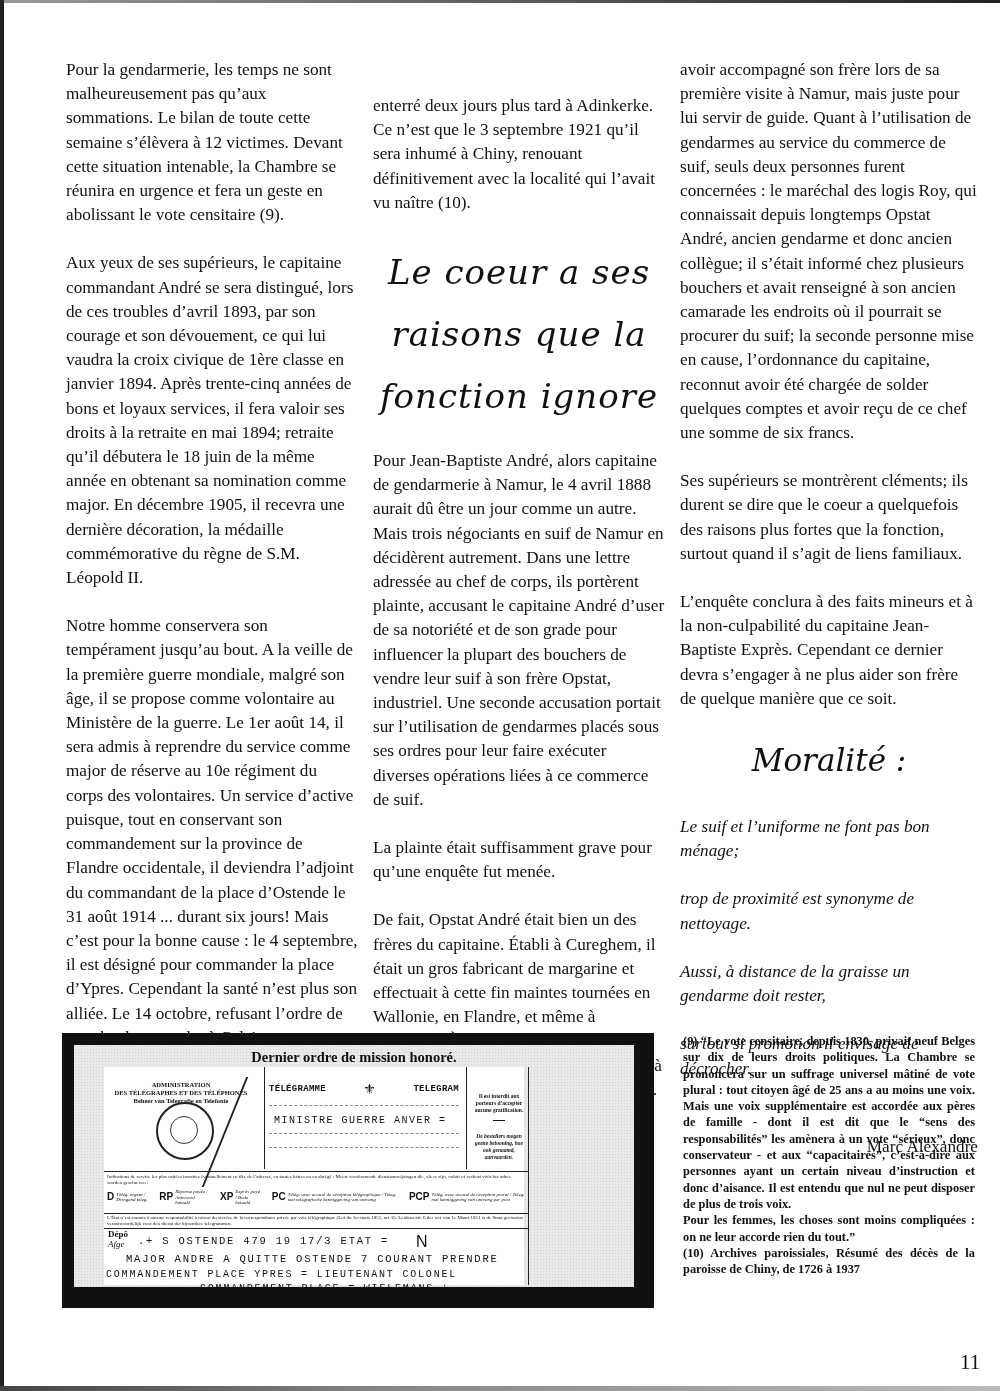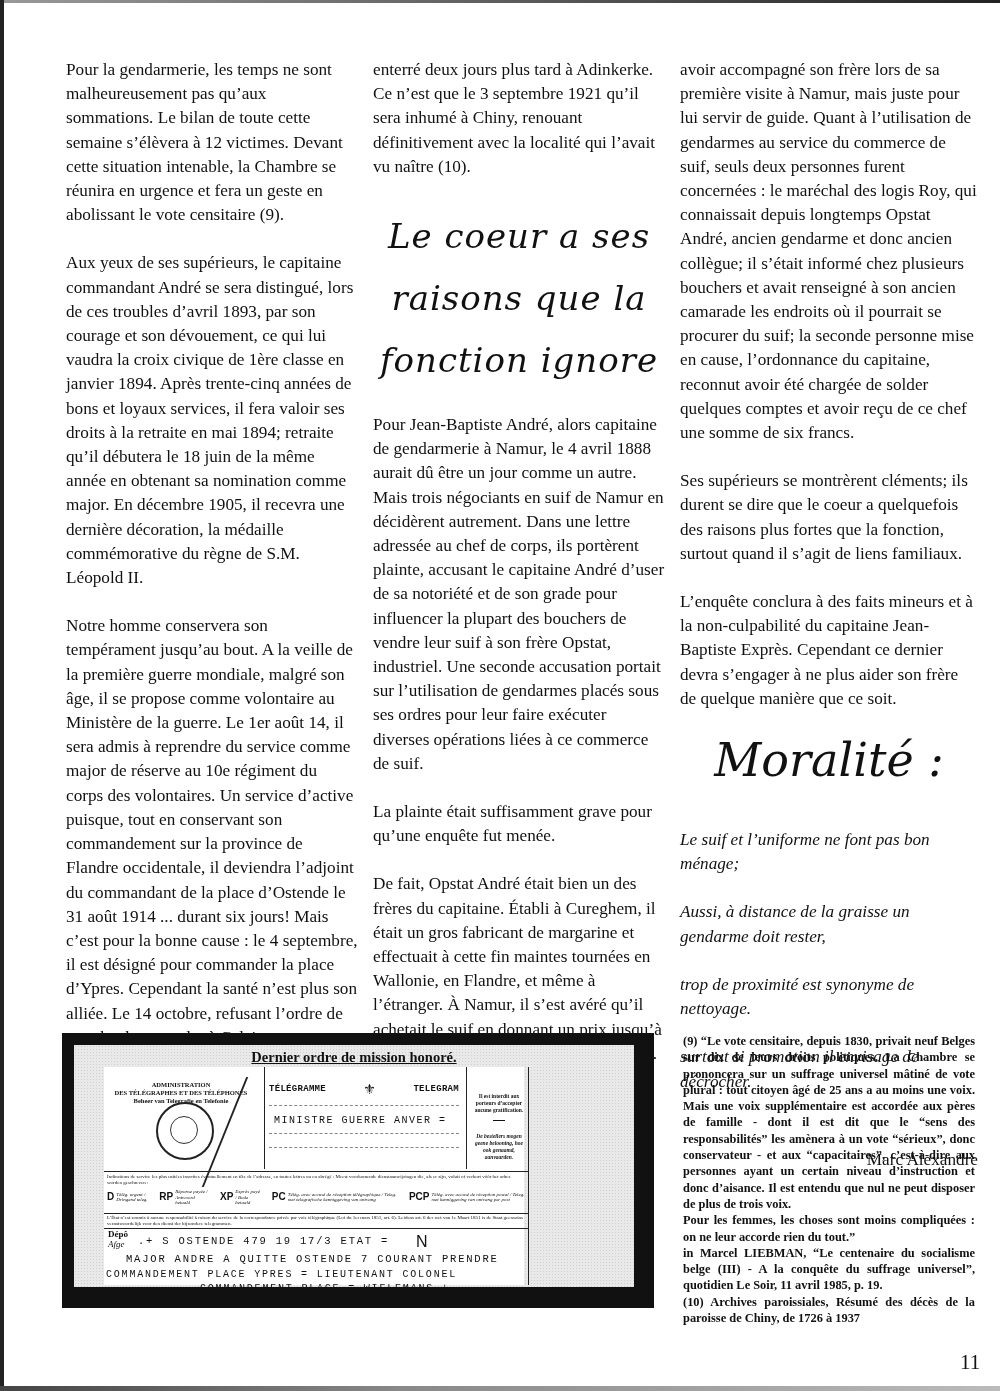--- a/index.html
+++ b/index.html
@@ -9,46 +9,46 @@
     font-family: "Liberation Serif", "DejaVu Serif", serif;
   }
   .edge-left { position: absolute; left: 0; top: 0; width: 4px; height: 1391px; background: #222; }
   .edge-top { position: absolute; left: 0; top: 0; width: 1000px; height: 3px; background: linear-gradient(to right, #999, #222); }
   .edge-bottom { position: absolute; left: 0; bottom: 0; width: 1000px; height: 5px; background: linear-gradient(to right, #444, #888 40%, #bbb); }
   .col {
     position: absolute; top: 58px; font-size: 17.2px; line-height: 24.2px;
   }
   .col p { margin: 0 0 24px 0; }
   #col1 { left: 66px; width: 292px; }
-  #col2 { left: 373px; width: 292px; }
+  #col2 { left: 373px; width: 292px; margin-top: 36px; }
   #col3 { left: 680px; width: 298px; }
   .script {
     font-family: "DejaVu Serif", serif; font-style: italic;
     font-size: 34px; line-height: 62px; text-align: center; margin: 26px 0 22px 0;
     letter-spacing: 1px;
   }
   .script span { display: block; }
-  .moralite { font-size: 46px; text-align: center; margin: 20px 0 43px 0; line-height: 50px; font-family: "DejaVu Serif", serif; font-style: italic; }
+  .moralite { font-size: 31px; text-align: center; margin: 20px 0 30px 0; line-height: 50px; font-family: "DejaVu Serif", serif; font-style: italic; }
   .moral p { font-style: italic; margin: 0 0 24px 0; }
   .signature { text-align: right; margin-top: 54px; }
 
   
   .figure {
     position: absolute; left: 62px; top: 1033px; width: 592px; height: 275px;
     background: #111;
   }
   .fig-inner {
     position: absolute; left: 12px; top: 12px; width: 560px; height: 242px;
     background: #e9e9e9;
     background-image: radial-gradient(#cfcfcf 0.6px, transparent 0.8px);
     background-size: 3px 3px;
   }
   .fig-title {
     position: absolute; left: 0; width: 100%; top: 4px; text-align: center;
-    font-weight: bold; font-size: 14.5px; font-family: "Liberation Serif", serif; text-decoration: underline;
+    font-weight: bold; font-size: 14.5px; font-family: "Liberation Serif", serif;
   }
   .tg {
     position: absolute; left: 30px; top: 22px; width: 420px; height: 218px; background: #fff;
     font-family: "Liberation Mono", "DejaVu Sans Mono", monospace; color: #111;
   }
   .tg-left { position: absolute; left: 0; top: 0; width: 150px; height: 98px; }
   .admin { position: absolute; left: 2px; top: 14px; width: 150px; text-align: center; font-family: "Liberation Serif", serif; font-size: 6.5px; line-height: 8px; font-weight: bold; }
   .stamp { position: absolute; left: 52px; top: 35px; width: 54px; height: 54px; border: 2px solid #222; border-radius: 50%; }
   .stamp::after { content: ""; position: absolute; left: 12px; top: 12px; width: 26px; height: 26px; border: 1px solid #333; border-radius: 50%; }
   .sign-stroke { position: absolute; left: 40px; top: 10px; width: 80px; height: 110px; border-right: 2px solid #222; transform: skewX(-22deg); }
@@ -106,22 +106,22 @@
   <p>De fait, Opstat André était bien un des frères du capitaine. Établi à Cureghem, il était un gros fabricant de margarine et effectuait à cette fin maintes tournées en Wallonie, en Flandre, et même à l’étranger. À Namur, il s’est avéré qu’il achetait le suif en donnant un prix jusqu’à 30% supérieur à celui de ses concurrents. Ce qui ne pouvait laisser indifférents ni les bouchers ni les autres négociants ! L’officier André reconnut</p>
 </div>
 
 <div class="col" id="col3">
   <p>avoir accompagné son frère lors de sa première visite à Namur, mais juste pour lui servir de guide. Quant à l’utilisation de gendarmes au service du commerce de suif, seuls deux personnes furent concernées : le maréchal des logis Roy, qui connaissait depuis longtemps Opstat André, ancien gendarme et donc ancien collègue; il s’était informé chez plusieurs bouchers et avait renseigné à son ancien camarade les endroits où il pourrait se procurer du suif; la seconde personne mise en cause, l’ordonnance du capitaine, reconnut avoir été chargée de solder quelques comptes et avoir reçu de ce chef une somme de six francs.</p>
   <p>Ses supérieurs se montrèrent cléments; ils durent se dire que le coeur a quelquefois des raisons plus fortes que la fonction, surtout quand il s’agit de liens familiaux.</p>
   <p>L’enquête conclura à des faits mineurs et à la non-culpabilité du capitaine Jean-Baptiste Exprès. Cependant ce dernier devra s’engager à ne plus aider son frère de quelque manière que ce soit.</p>
   <div class="moralite">Moralité :</div>
   <div class="moral">
     <p>Le suif et l’uniforme ne font pas bon ménage;</p>
+    <p>trop de proximité est synonyme de nettoyage.</p>
     <p>Aussi, à distance de la graisse un gendarme doit rester,</p>
-    <p>trop de proximité est synonyme de nettoyage.</p>
     <p>surtout si promotion il envisage de décrocher.</p>
   </div>
   <div class="signature">Marc Alexandre</div>
 </div>
 
 <div class="figure">
   <div class="fig-inner">
     <div class="fig-title">Dernier ordre de mission honoré.</div>
     <div class="tg">
       <div class="tg-left">
@@ -185,17 +185,16 @@
       <div class="line" style="left:22px; top:186px;">MAJOR ANDRE A QUITTE OSTENDE 7 COURANT PRENDRE</div>
       <div class="line" style="left:2px; top:202px; font-size:10px;">COMMANDEMENT PLACE YPRES = LIEUTENANT COLONEL</div>
       <div class="line" style="left:96px; top:216px; font-size:10px;">COMMANDEMENT PLACE = WIELEMANS +</div>
     </div>
   </div>
 </div>
 
 <div id="footnotes">
   <p>(9) “Le vote censitaire, depuis 1830, privait neuf Belges sur dix de leurs droits politiques. La Chambre se prononcera sur un suffrage universel mâtiné de vote plural : tout citoyen âgé de 25 ans a au moins une voix. Mais une voix supplémentaire est accordée aux pères de famille - dont il est dit que le “sens des responsabilités” les amènera à un vote “sérieux”, donc conservateur - et aux “capacitaires”, c’est-à-dire aux personnes ayant un certain niveau d’instruction et donc d’aisance. Il est entendu que nul ne peut disposer de plus de trois voix.</p>
   <p>Pour les femmes, les choses sont moins compliquées : on ne leur accorde rien du tout.”</p>
-  <p>in Marcel LIEBMAN, “Le centenaire du socialisme belge (III) - A la conquête du suffrage universel”, quotidien Le Soir, 11 avril 1985, p. 19.</p>
   <p>(10) Archives paroissiales, Résumé des décès de la paroisse de Chiny, de 1726 à 1937</p>
 </div>
 
 <div class="page-num">11</div>
 
 </body></html>

